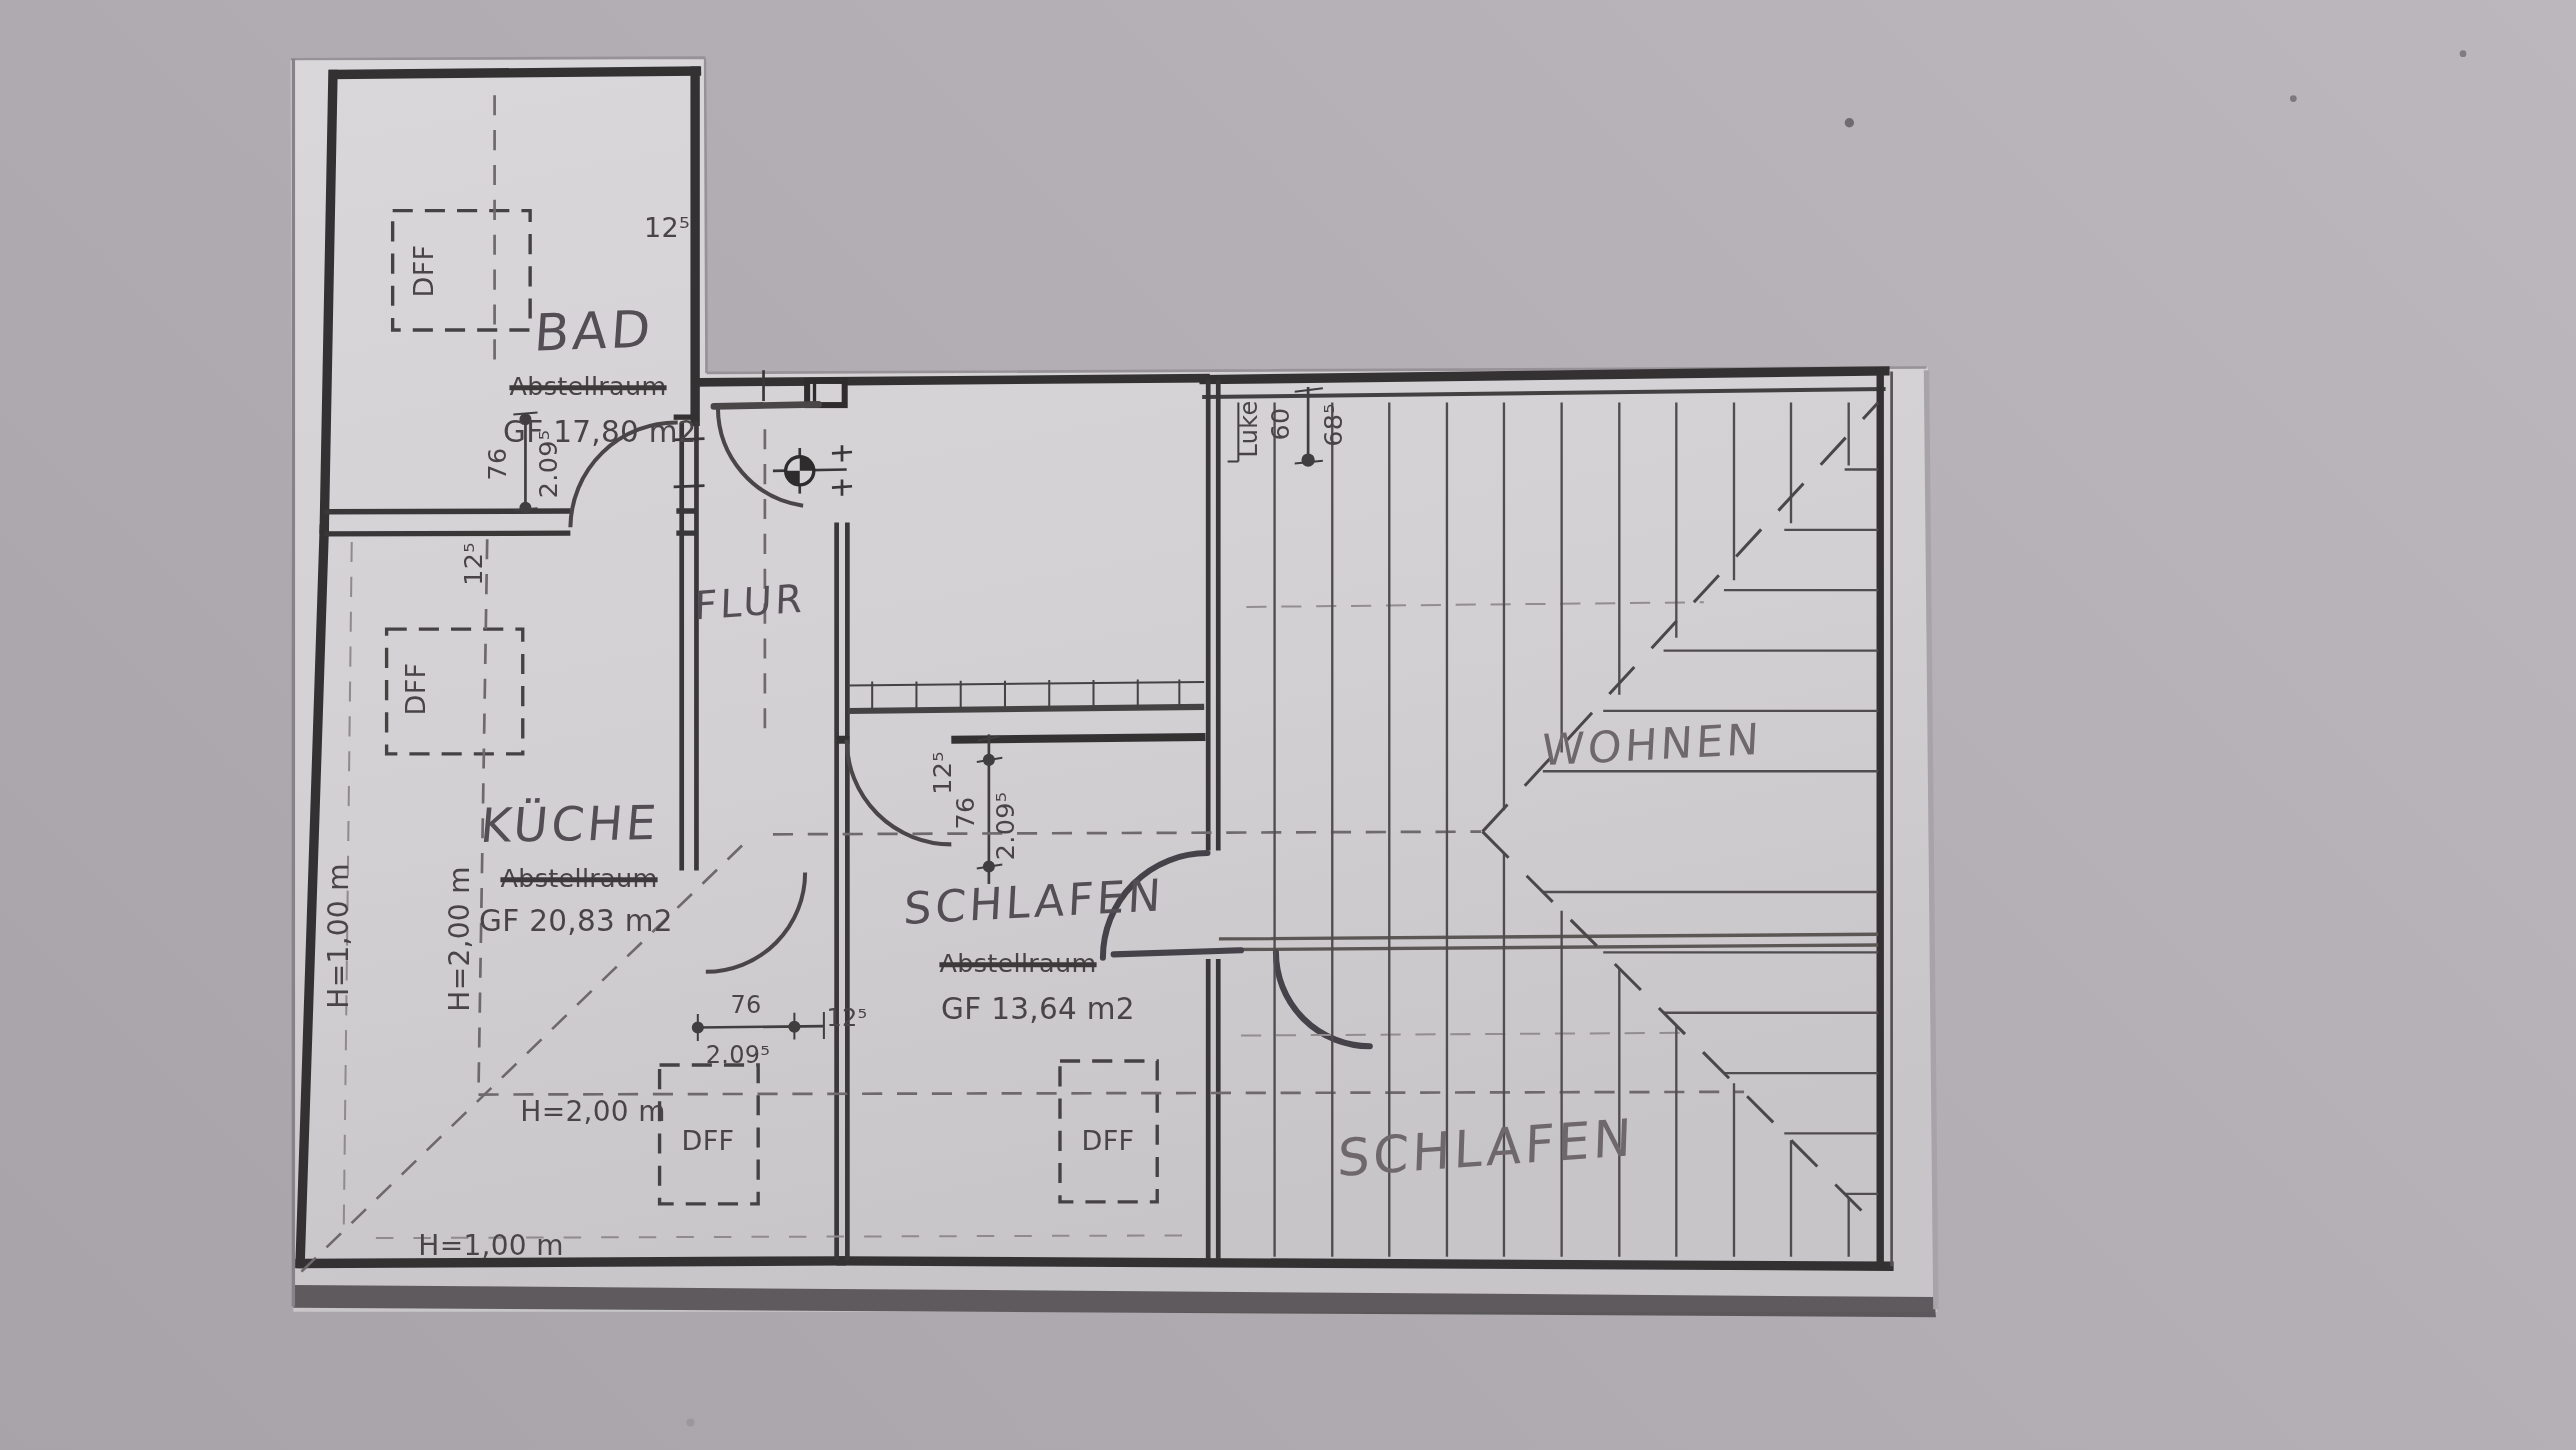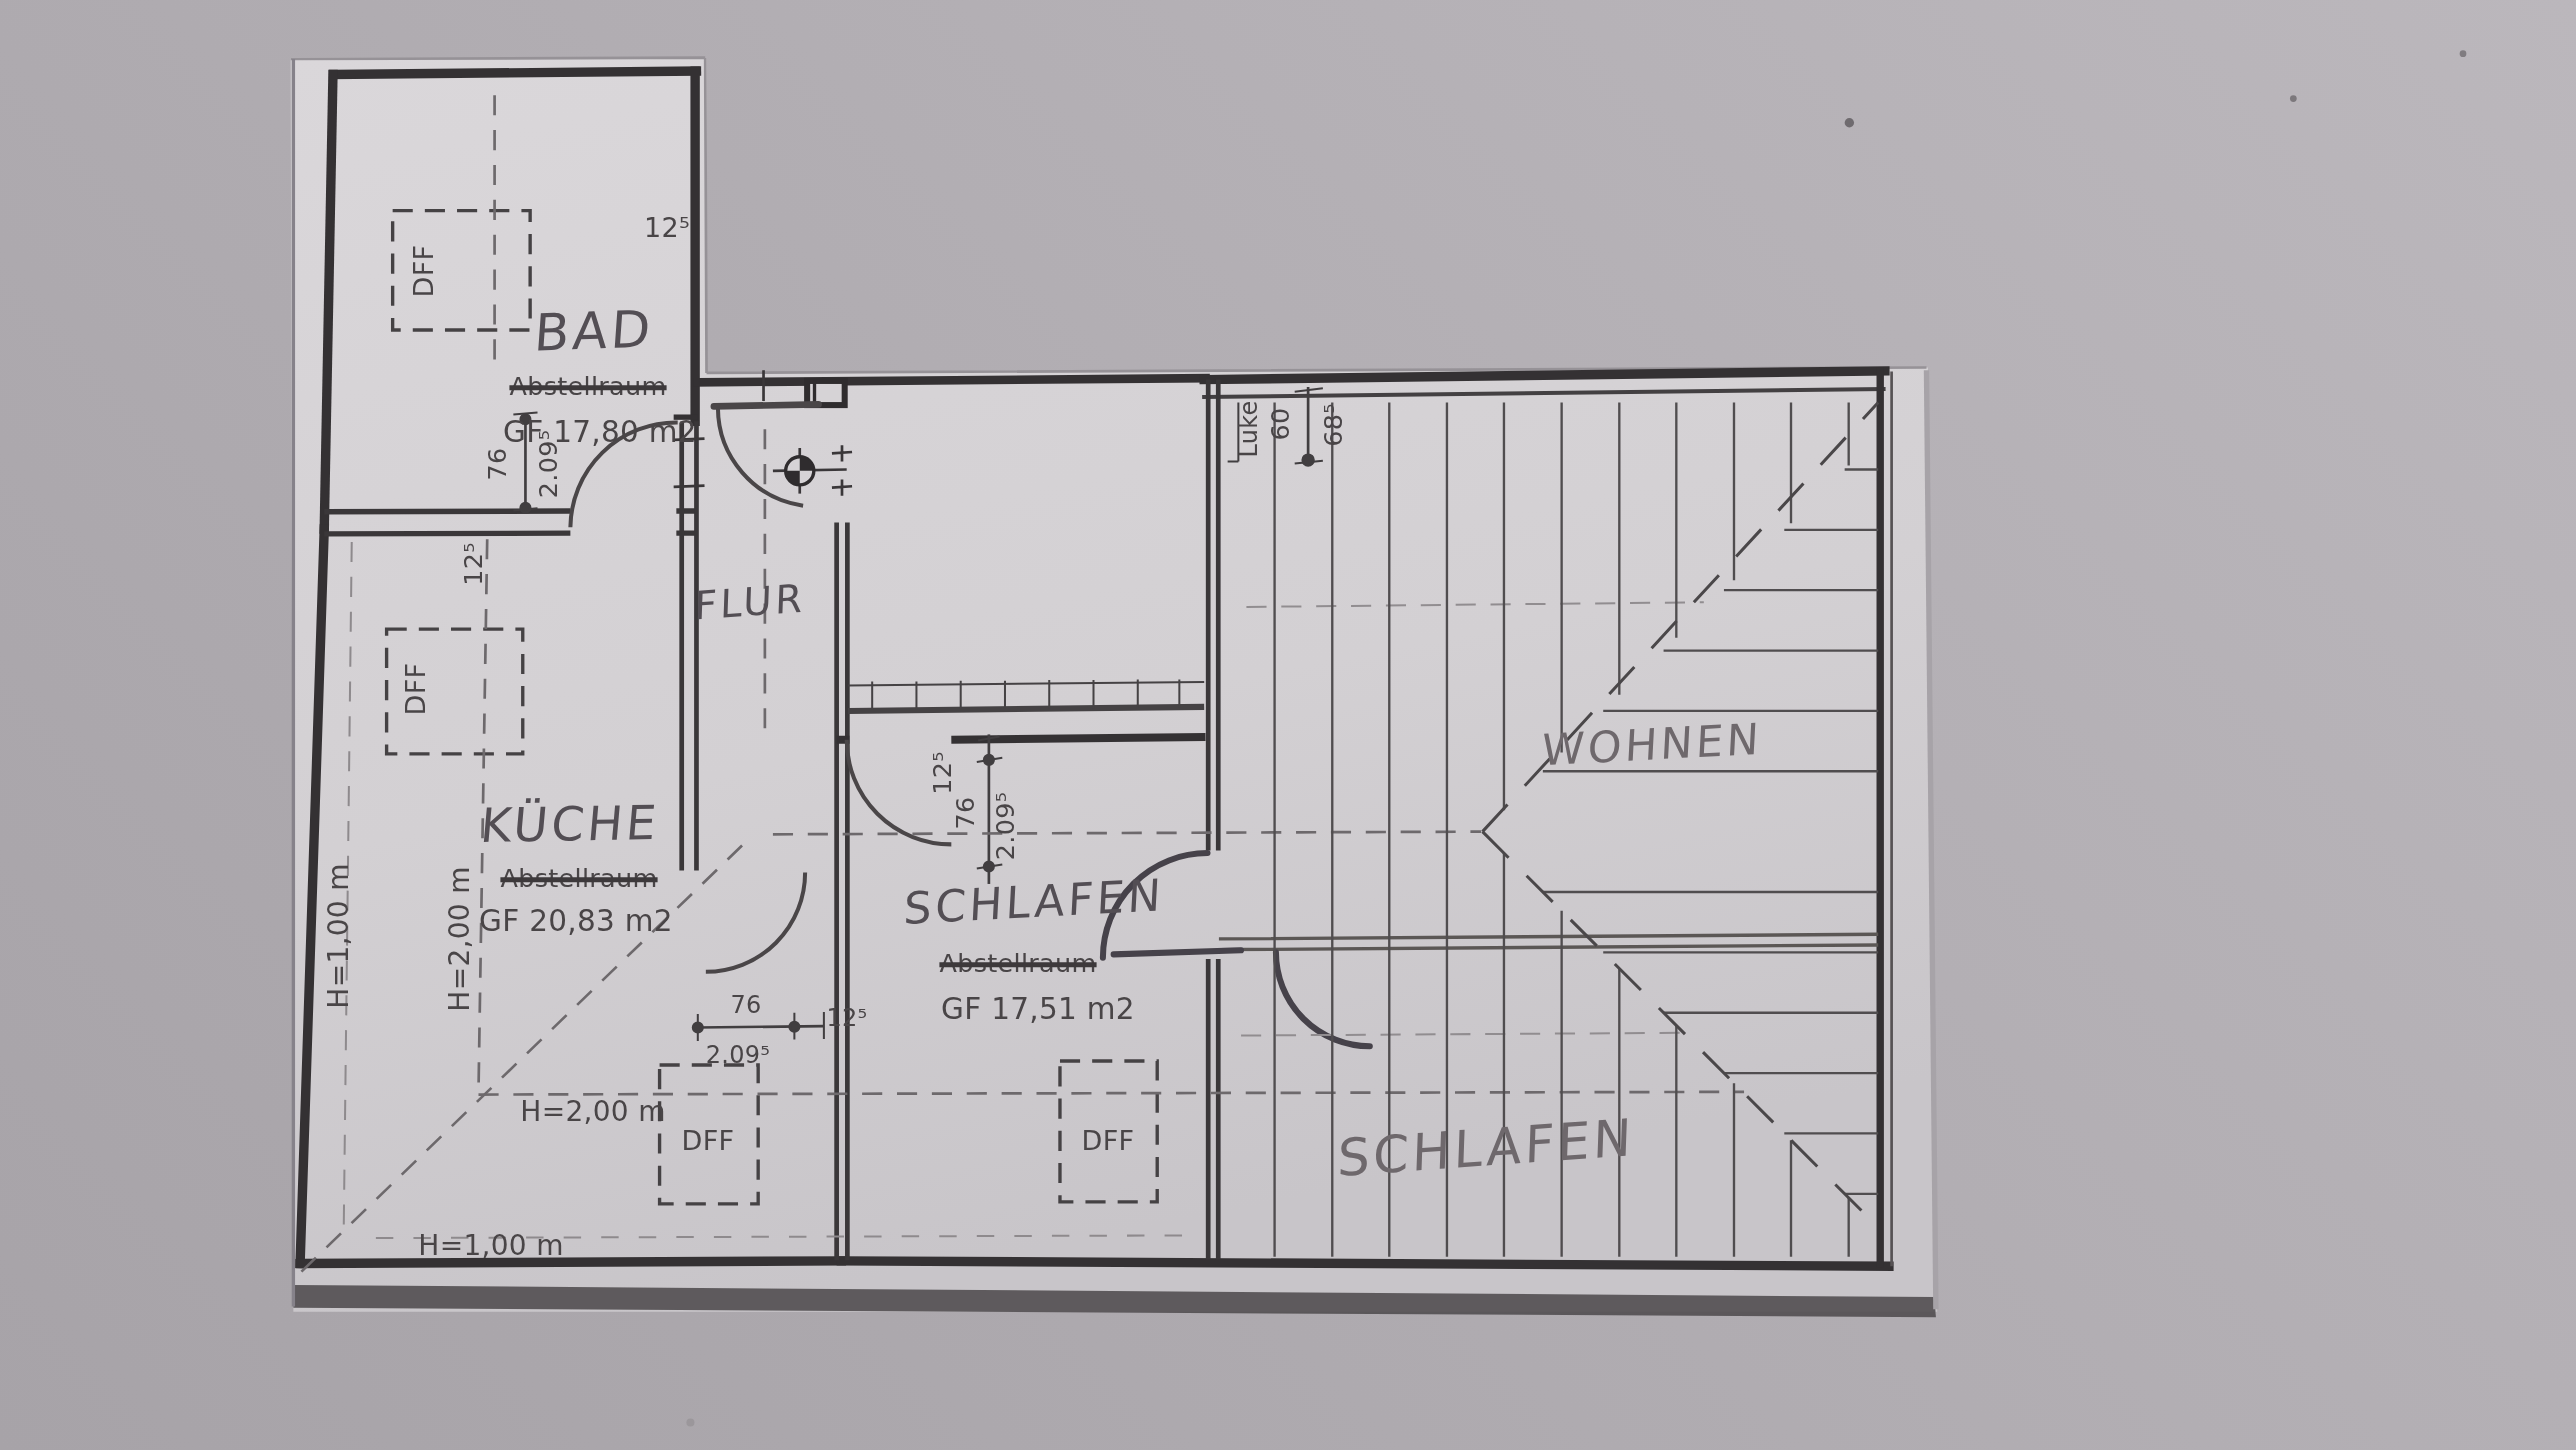--- a/index.html
+++ b/index.html
@@ -197,21 +197,21 @@
 <div class="lbl print" style="left:576px;top:922px;font-size:29.5px">GF 20,83 m2</div>
 <div class="lbl print rot" style="left:415px;top:689px;font-size:27px">DFF</div>
 
 <div class="lbl hand" style="left:750px;top:602px;font-size:39px;--r:-4deg">FLUR</div>
 <div class="lbl print" style="left:746px;top:1005px;font-size:24px">76</div>
 <div class="lbl print" style="left:738px;top:1055px;font-size:24px">2.09⁵</div>
 <div class="lbl print" style="left:847px;top:1018px;font-size:24px">12⁵</div>
 
 <div class="lbl hand" style="left:1034px;top:902px;font-size:44px;--r:-3deg">SCHLAFEN</div>
 <div class="lbl print struck" style="left:1018px;top:964px;font-size:25.5px">Abstellraum</div>
-<div class="lbl print" style="left:1038px;top:1010px;font-size:29.5px">GF 17,51 m2</div>
+<div class="lbl print" style="left:1038px;top:1010px;font-size:29.5px">GF 13,64 m2</div>
 <div class="lbl print rot" style="left:943px;top:773px;font-size:25.5px">12⁵</div>
 <div class="lbl print rot" style="left:966px;top:813px;font-size:25.5px">76</div>
 <div class="lbl print rot" style="left:1006px;top:826px;font-size:25.5px">2.09⁵</div>
 <div class="lbl print" style="left:708px;top:1140px;font-size:27px">DFF</div>
 <div class="lbl print" style="left:1108px;top:1140px;font-size:27px">DFF</div>
 
 <div class="lbl print rot" style="left:339px;top:936px;font-size:28px">H=1,00 m</div>
 <div class="lbl print rot" style="left:460px;top:939px;font-size:28px">H=2,00 m</div>
 <div class="lbl print" style="left:593px;top:1112px;font-size:28px">H=2,00 m</div>
 <div class="lbl print" style="left:491px;top:1246px;font-size:28px">H=1,00 m</div>

